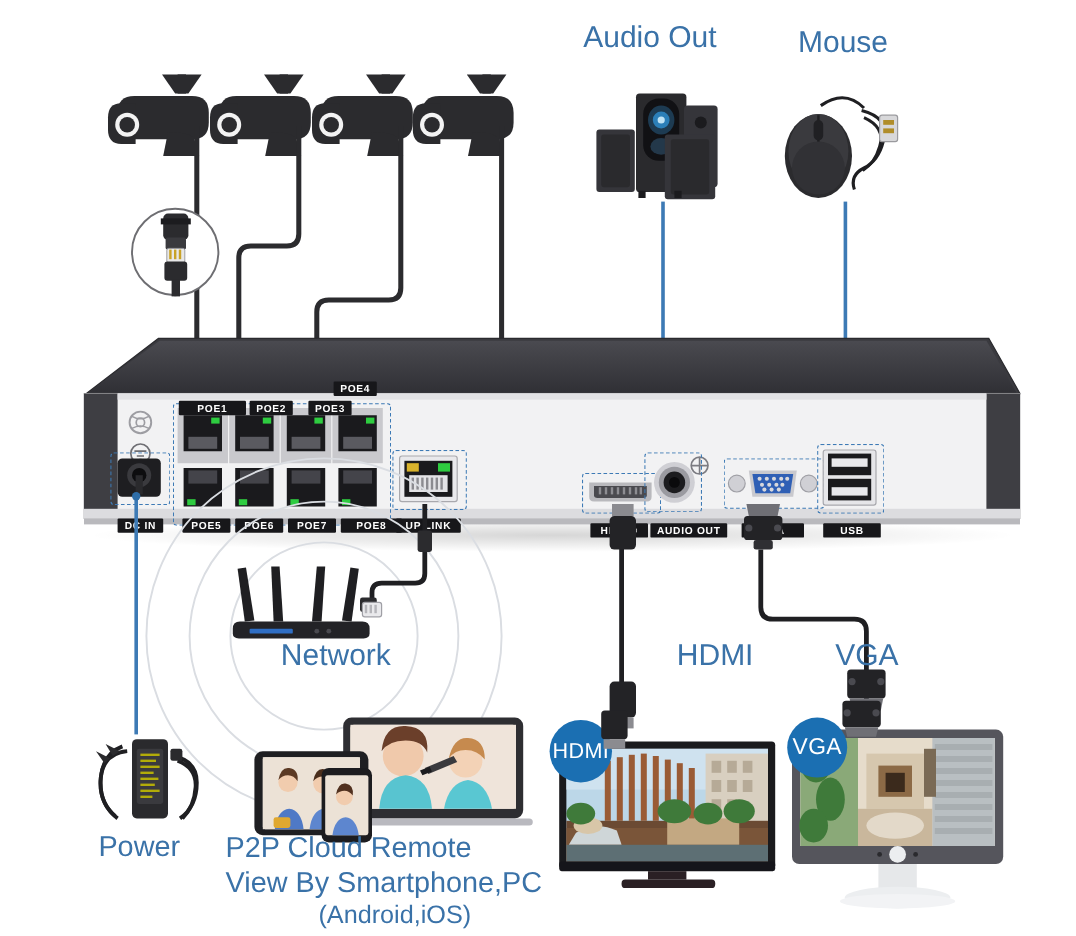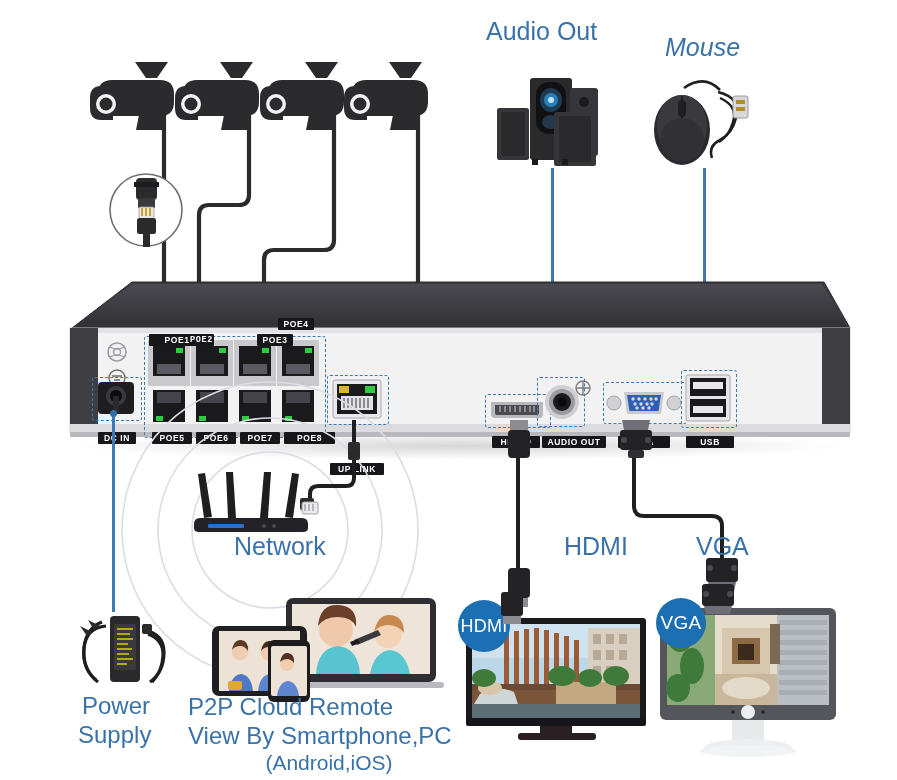--- a/index.html
+++ b/index.html
@@ -25,21 +25,21 @@
   svg{display:block;overflow:visible;}
   .nvr-shadow{position:absolute;border-radius:50%;
      background:radial-gradient(ellipse at center,rgba(0,0,0,.16),rgba(0,0,0,0) 70%);}
 </style>
 </head>
 <body>
 
 <div id="stage">
 
   <div class="abs lbl lbl-top" style="left:486px;top:18px;">Audio Out</div>
-  <div class="abs lbl lbl-top" style="left:665px;top:34px;font-style:italic;">Mouse</div>
+  <div class="abs lbl lbl-top" style="left:665px;top:22px;">Mouse</div>
 
   <svg class="abs" style="left:80px;top:58px;" width="360" height="110">
     <g fill="#2b2b2e">
 
       <g>
         <rect x="68" y="4" width="7" height="16"></rect>
         <path d="M55 4 h33 l-11 16 h-11 z"></path>
         <path d="M18 36 q0-14 14-14 h48 q14 0 14 14 v8 q0 14 -14 14 h-48 q-14 0 -14 -14 z"></path>
         <path d="M10 40 q0-12 11-12 h12 v34 h-12 q-11 0 -11 -12 z"></path>
         <path d="M60 52 q18 0 22 6 l4 14 h-30 z"></path>
@@ -296,30 +296,30 @@
   <svg class="abs" style="left:684px;top:373px;" width="48" height="50">
     <rect x="2" y="2" width="44" height="46" rx="2" fill="#e6e6e9" stroke="#a9a9ae" stroke-width="1"></rect>
     <rect x="6" y="5" width="36" height="18" fill="#1a1a1d"></rect>
     <rect x="9" y="9" width="30" height="7" fill="#e8e8ec"></rect>
     <rect x="6" y="26" width="36" height="18" fill="#1a1a1d"></rect>
     <rect x="9" y="33" width="30" height="7" fill="#e8e8ec"></rect>
   </svg>
   <div class="dashbox" style="left:681px;top:370px;width:54px;height:56px;"></div>
 
   <div class="portlabel" style="left:149px;top:334px;width:56px;">POE1</div>
-  <div class="portlabel" style="left:189px;top:334px;width:25px;font-family:Liberation Mono, monospace;">POE2</div>
+  <div class="portlabel" style="left:208px;top:334px;width:36px;">POE2</div>
   <div class="portlabel" style="left:235px;top:334px;width:36px;margin-left:22px;">POE3</div>
   <div class="portlabel" style="left:278px;top:318px;width:36px;">POE4</div>
 
   <div class="portlabel" style="left:98px;top:432px;width:38px;">DC IN</div>
   <div class="portlabel" style="left:152px;top:432px;width:40px;">POE5</div>
   <div class="portlabel" style="left:196px;top:432px;width:40px;">POE6</div>
   <div class="portlabel" style="left:240px;top:432px;width:40px;">POE7</div>
   <div class="portlabel" style="left:284px;top:432px;width:51px;">POE8</div>
-  <div class="portlabel" style="left:330px;top:432px;width:54px;margin-top:31px;">UP LINK</div>
+  <div class="portlabel" style="left:330px;top:432px;width:54px;">UP LINK</div>
 
   <div class="portlabel" style="left:492px;top:436px;width:48px;">HDMI®</div>
   <div class="portlabel" style="left:542px;top:436px;width:64px;">AUDIO OUT</div>
   <div class="portlabel" style="left:618px;top:436px;width:52px;">VGA</div>
   <div class="portlabel" style="left:686px;top:436px;width:48px;">USB</div>
 
   <div class="guide" style="left:112px;top:412px;height:200px;"></div>
   <div class="guide-dot" style="left:110px;top:410px;"></div>
 
   <svg class="abs" style="left:110px;top:470px;" width="290" height="260">
@@ -400,21 +400,20 @@
     <path d="M34 14 q-20 2 -22 22 q-2 22 14 34" fill="none" stroke="#1f1f22" stroke-width="3.2"></path>
     <path d="M30 10 q-16 6 -18 26 q-2 20 12 32" fill="none" stroke="#1f1f22" stroke-width="3.2"></path>
     <path d="M16 8 l12 6 l-6 4 z" fill="#2a2a2d"></path>
     <path d="M8 14 l12 6 l-5 4 z" fill="#2a2a2d"></path>
     <path d="M72 18 q20 4 20 22 q0 20 -14 30" fill="none" stroke="#1f1f22" stroke-width="3.2"></path>
     <path d="M76 22 q16 6 15 22 q-1 16 -11 26" fill="none" stroke="#1f1f22" stroke-width="3.2"></path>
     <rect x="70" y="12" width="10" height="10" rx="2" fill="#2a2a2d"></rect>
   </svg>
 
   <div class="abs lbl lbl-bot" style="left:82px;top:693px;width:90px;">Power</div>
-  <div class="abs lbl lbl-bot" style="left:78px;top:722px;width:100px;">Supply</div>
 
   <svg class="abs" style="left:278px;top:596px;" width="170" height="92">
     <rect x="8" y="2" width="150" height="84" rx="7" fill="#2e2e32"></rect>
     <rect x="14" y="8" width="138" height="70" rx="3" fill="#f0e6dd"></rect>
 
     <rect x="14" y="8" width="138" height="70" fill="#efe4da"></rect>
     <circle cx="58" cy="34" r="17" fill="#f0c9ab"></circle>
     <path d="M40 30 q2 -22 20 -21 q20 1 18 22 q-4 -10 -18 -10 q-14 0 -20 9 z" fill="#6b3f2a"></path>
     <path d="M38 78 q2 -26 22 -28 q20 2 22 28 z" fill="#58c4d0"></path>
     <circle cx="110" cy="38" r="14" fill="#f3d2b6"></circle>

